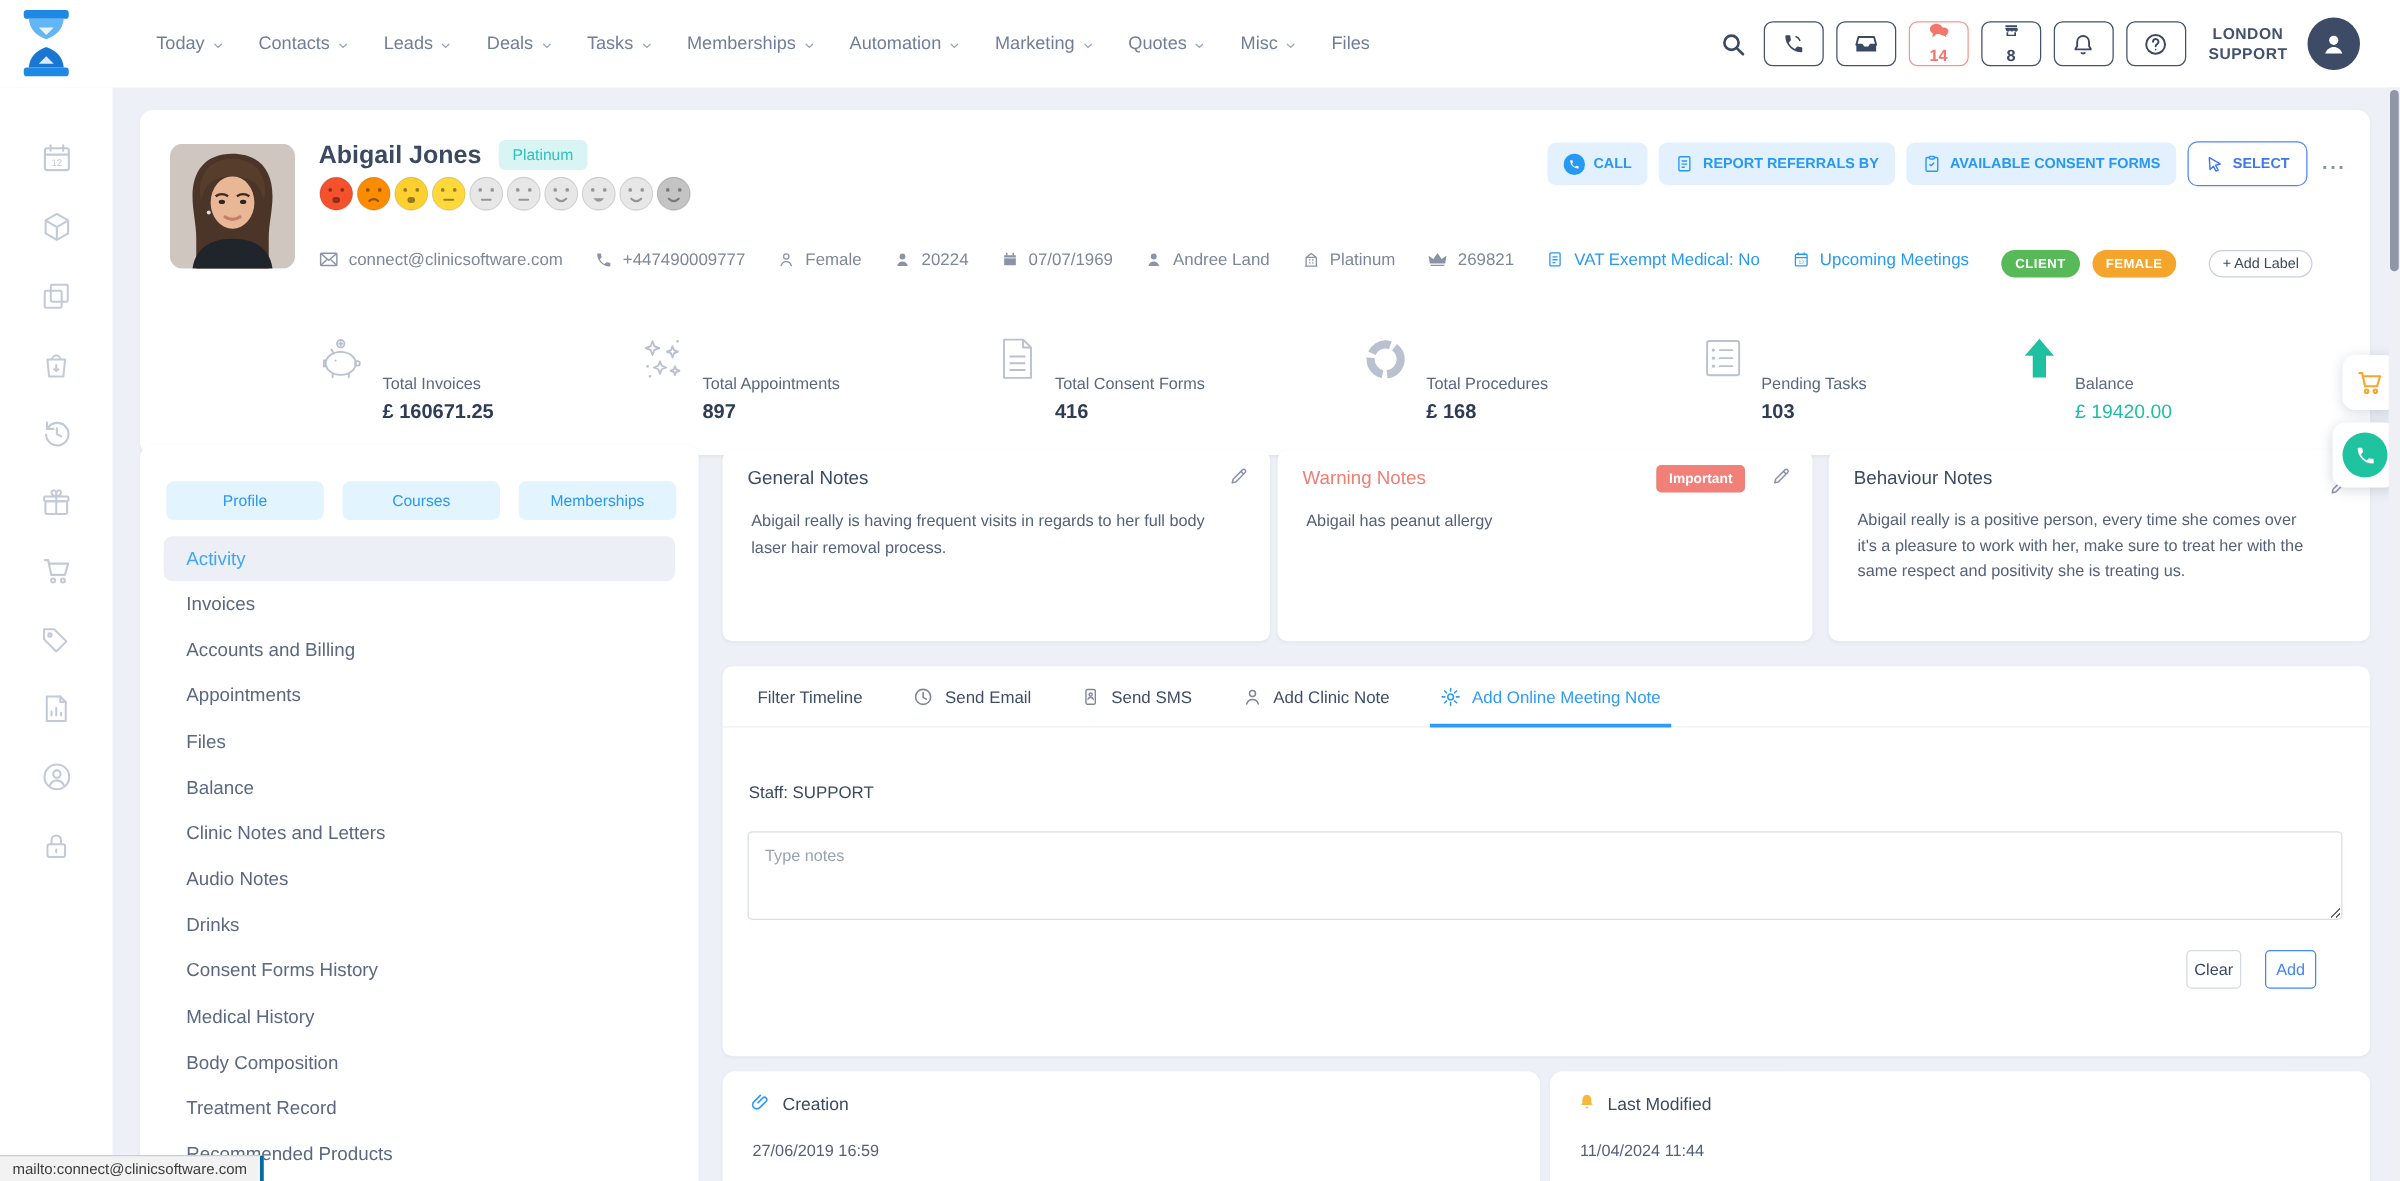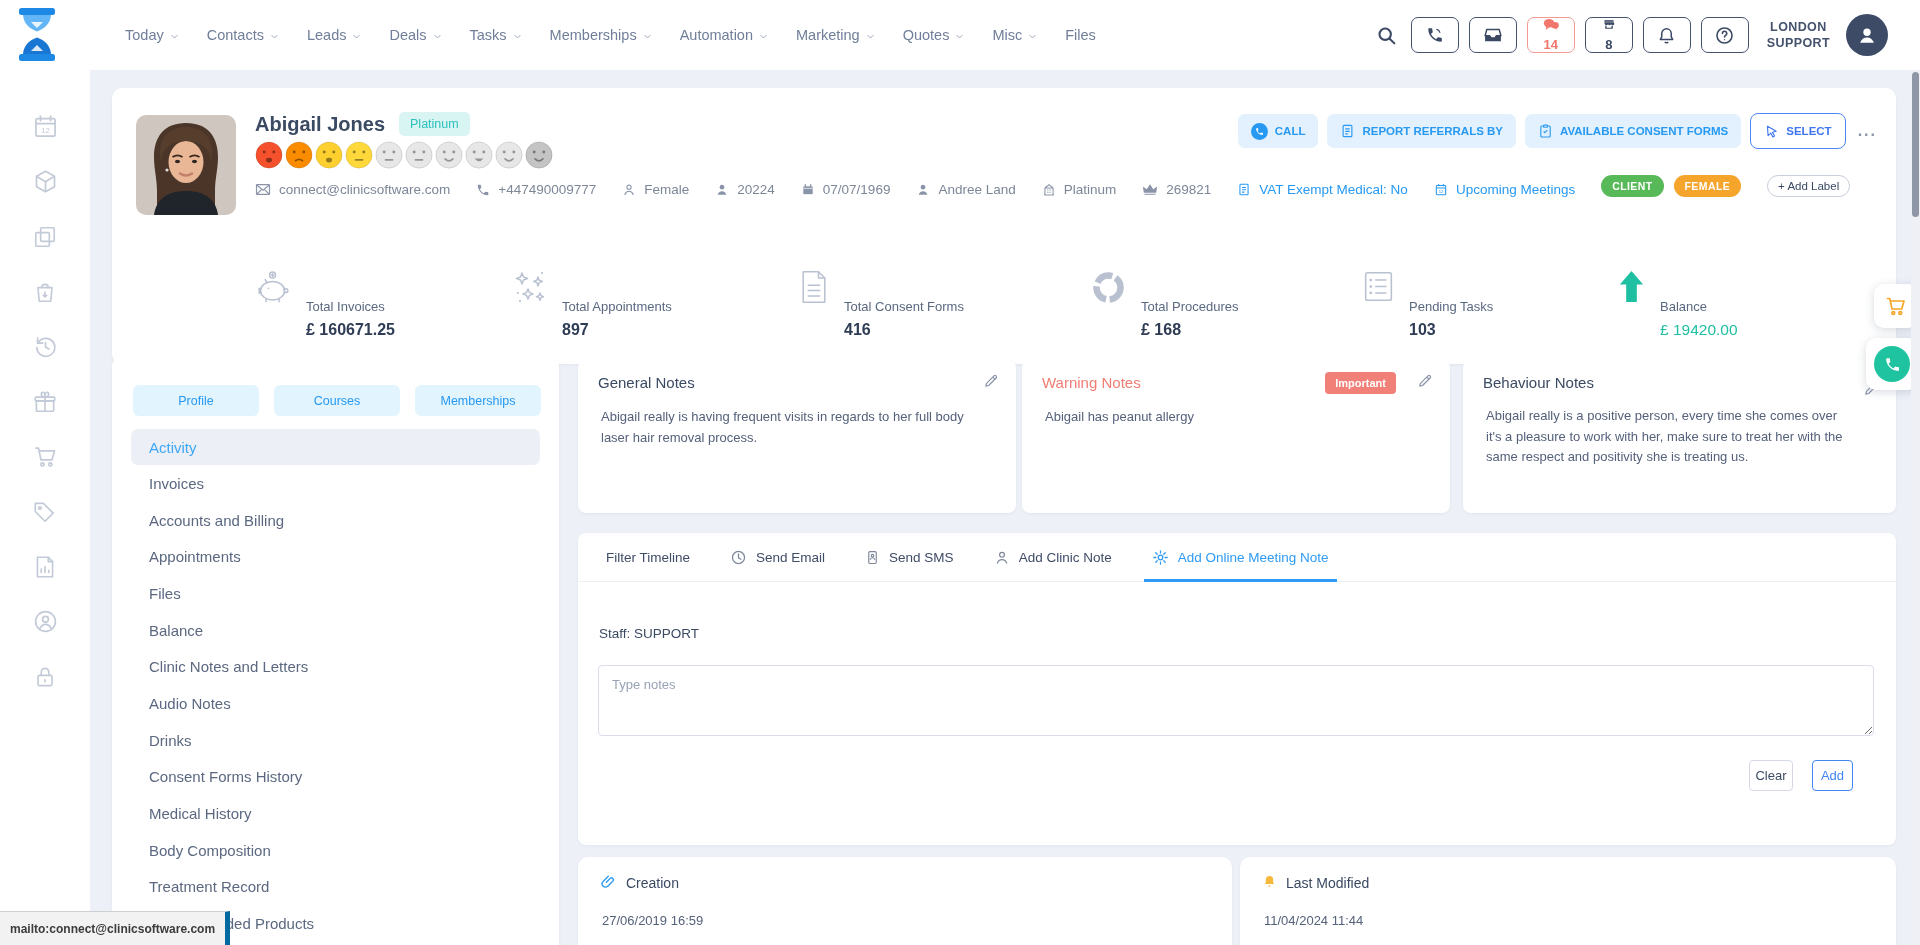--- a/index.html
+++ b/index.html
@@ -32,21 +32,21 @@
   .card { position:absolute; background:#fff; border-radius:10px; box-shadow:0 1px 3px rgba(40,60,90,.06); }
 
   
   .client-card { left:112px; top:88px; width:1784px; height:276px; }
   .photo { position:absolute; left:24px; top:27px; width:100px; height:100px; border-radius:10px; overflow:hidden; }
   .client-name-row { position:absolute; left:143px; top:24px; display:flex; align-items:center; gap:14px; }
   .client-name { font-size:20px; color:#3b4a63; font-weight:bold; }
   .tier-badge { background:#d8f5f3; color:#2ec0bd; font-size:12.5px; padding:5px 11px; border-radius:5px; }
   .moods { position:absolute; left:143px; top:53px; display:flex; gap:2px; }
   .mood { width:28px; height:28px; cursor:pointer; }
-  .contact-row { position:absolute; left:143px; top:87px; display:flex; align-items:flex-end; gap:26px; color:#7d8798; font-size:13.5px; white-space:nowrap; }
+  .contact-row { position:absolute; left:143px; top:112px; display:flex; align-items:flex-start; gap:26px; color:#7d8798; font-size:13.5px; white-space:nowrap; }
   .ci { display:flex; align-items:center; gap:8px; }
   .ci svg { color:#8a93a8; flex:none; }
   .ci.link { color:#2799f2; cursor:pointer; }
   .ci.link svg { color:#2799f2; }
   .pill { color:#fff; font-size:10.5px; font-weight:bold; padding:5px 11px; border-radius:11px; letter-spacing:.4px; }
   .add-label { border:1px solid #c9cfdb; border-radius:12px; padding:4px 10px; font-size:11.5px; color:#3b4a63; background:#fff; cursor:pointer; white-space:nowrap; }
   .actions { position:absolute; right:16px; top:25px; display:flex; align-items:center; gap:9px; }
   .action-btn { background:#e2f1fd; color:#2799f2; border:none; border-radius:7px; font-size:11.5px; font-weight:bold; padding:0 13px; height:34px; display:flex; align-items:center; gap:7px; cursor:pointer; white-space:nowrap; font-family:inherit; }
   .select-btn { background:#fff; border:1.5px solid #4f86f7; border-radius:8px; color:#3f76f0; height:36px; }
   .call-dot { width:17px; height:17px; border-radius:50%; background:#2799f2; display:flex; align-items:center; justify-content:center; }
@@ -95,21 +95,21 @@
   #card-lastmod { left:1240px; width:656px; }
   .meta-title { position:absolute; left:22px; top:16px; display:flex; gap:9px; align-items:center; font-size:14px; color:#3b4a63; }
   .meta-date { position:absolute; left:24px; top:56px; font-size:13px; color:#55617a; }
 
   
   .float-btn { position:absolute; background:#fff; border-radius:10px; box-shadow:0 2px 10px rgba(50,70,100,.2); display:flex; align-items:center; justify-content:center; z-index:40; cursor:pointer; }
   #fab-cart { left:1874px; top:284px; width:44px; height:44px; color:#f5a62b; }
   #fab-whatsapp { left:1866px; top:338px; width:52px; height:52px; }
   .wa-circle { width:36px; height:36px; border-radius:50%; background:#1fc3a0; display:flex; align-items:center; justify-content:center; }
 
-  .status-bar { position:absolute; left:0; bottom:0; height:34px; background:#f2f2f2; border-top:1px solid #cfcfcf; border-right:5px solid #0369a1; display:flex; align-items:center; padding:0 10px; font-size:12px; color:#3c3c3c; z-index:50;font-weight:bold; }
+  .status-bar { position:absolute; left:0; bottom:0; height:21px; background:#f2f2f2; border-top:1px solid #cfcfcf; border-right:3px solid #0369a1; display:flex; align-items:center; padding:0 10px; font-size:12px; color:#3c3c3c; z-index:50; }
 </style>
 </head>
 <body>
 
 <div class="app">
 
   <div class="topbar">
     <div class="logo">
       <svg width="46" height="58" viewBox="0 0 46 58">
         <rect x="5" y="2" width="36" height="7" rx="2.5" fill="#1e88e5"></rect>

